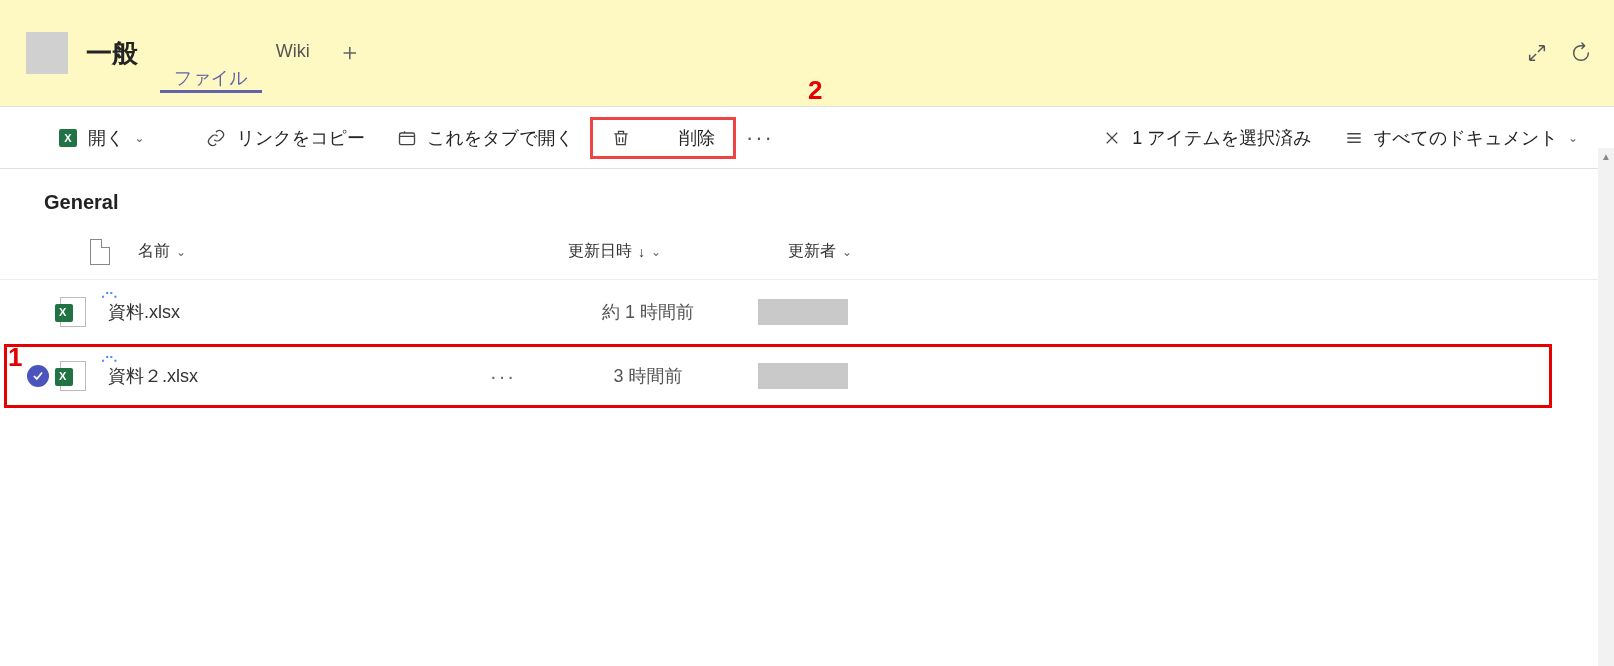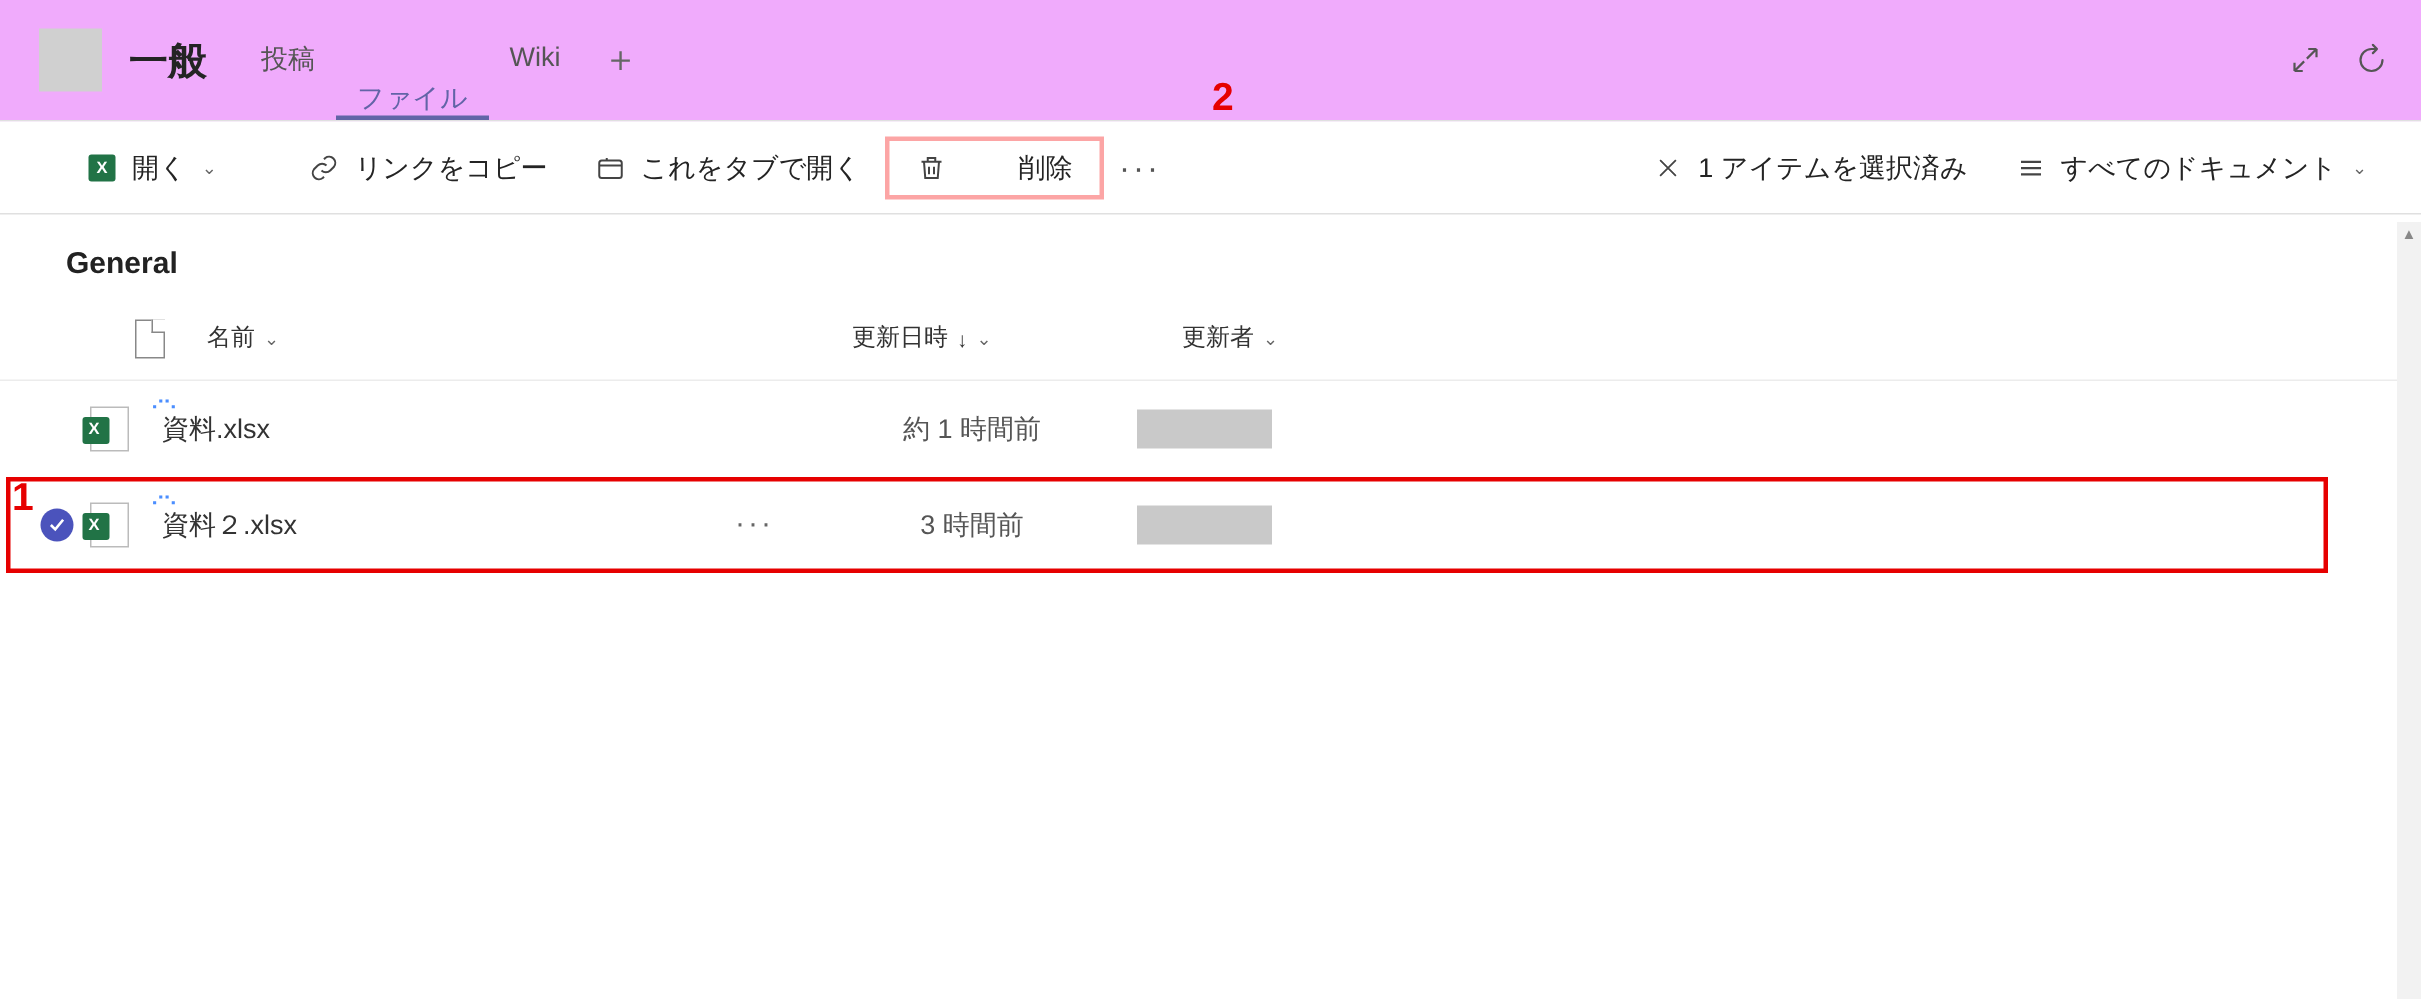--- a/index.html
+++ b/index.html
@@ -9,23 +9,23 @@
     color: #242424;
     width: 1614px;
     height: 666px;
     overflow: hidden;
     font-size: 14px;
   }
   
   .channel-header {
     display: flex;
     align-items: center;
-    height: 81px;
-    padding: 0 26px;
-    background: #f0abfc;
+    height: 107px;
+    padding: 13px 26px;
+    background: #fef9c3;
     border-bottom: 1px solid #e0e0e0;
     position: relative;
   }
   .team-avatar {
     width: 42px; height: 42px; background: #d0d0d0; margin-right: 18px;
   }
   .channel-name {
     font-size: 26px; font-weight: 700; margin-right: 22px;
   }
   .tab-row { display: flex; align-items: center; height: 100%; }
@@ -59,21 +59,21 @@
     display:flex; align-items:center; gap:10px;
     padding: 8px 16px;
     font-size: 18px;
     color:#242424;
     cursor:pointer;
   }
   .cmd .icn { width:20px; height:20px; display:flex; align-items:center; justify-content:center; color:#444; }
   .cmd.icon-only { padding: 8px 10px; }
   .spacer-mid { width: 30px; }
   .right-group { position:absolute; right: 20px; top:0; bottom:0; display:flex; align-items:center; }
-  .delete-highlight { border: 3px solid #fca5a5; padding: 6px 18px; gap: 48px; }
+  .delete-highlight { border: 3px solid #ef4444; padding: 6px 18px; gap: 48px; }
 
   
   .annotation {
     position: absolute; color:#e60000; font-weight:700; font-size:26px;
     pointer-events: none;
   }
 
   
   .folder-heading {
     padding: 22px 44px 10px 44px;
@@ -151,23 +151,20 @@
     background:#fff; border-left:1.5px solid #888; border-bottom:1.5px solid #888;
   }
 </style>
 </head>
 <body>
 
 <div class="channel-header">
   <div class="team-avatar"></div>
   <div class="channel-name">一般</div>
   <div class="tab-row">
-    <div class="tab">
-        <span>投稿</span>
-      </div>
     <div class="tab active">
         <span>ファイル</span>
       </div>
     <div class="tab">
         <span>Wiki</span>
       </div>
     <div class="tab add">＋</div>
   </div>
   <div class="header-right">
     <div class="hicon">

